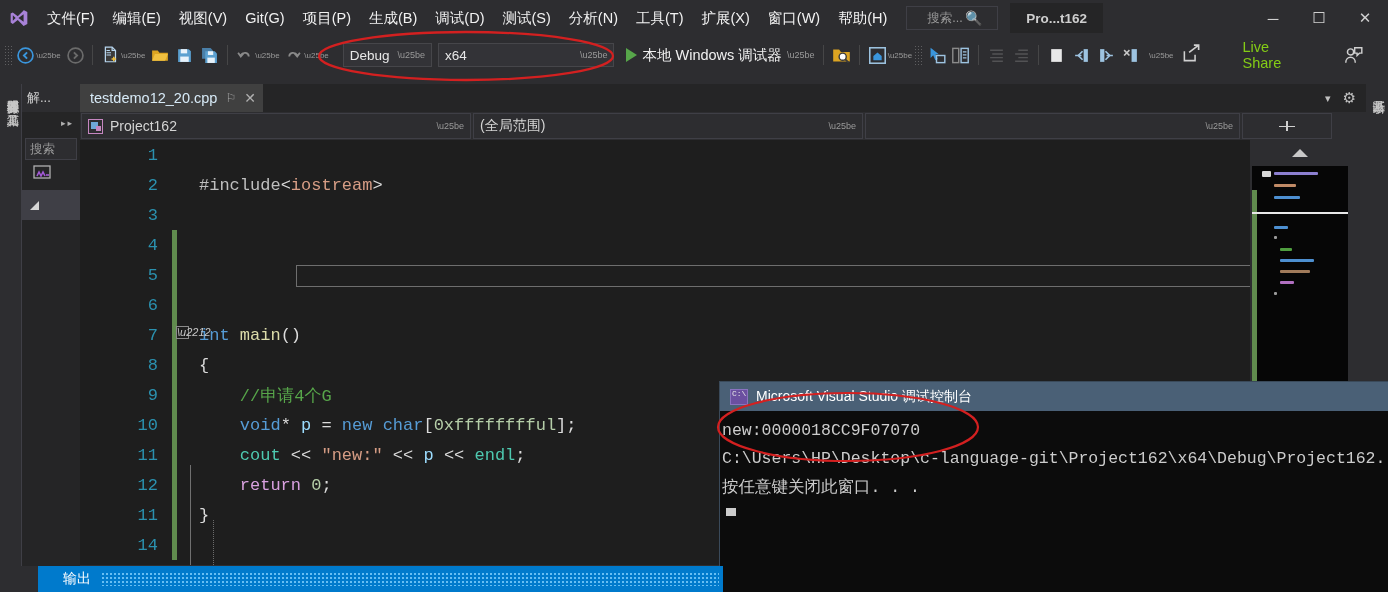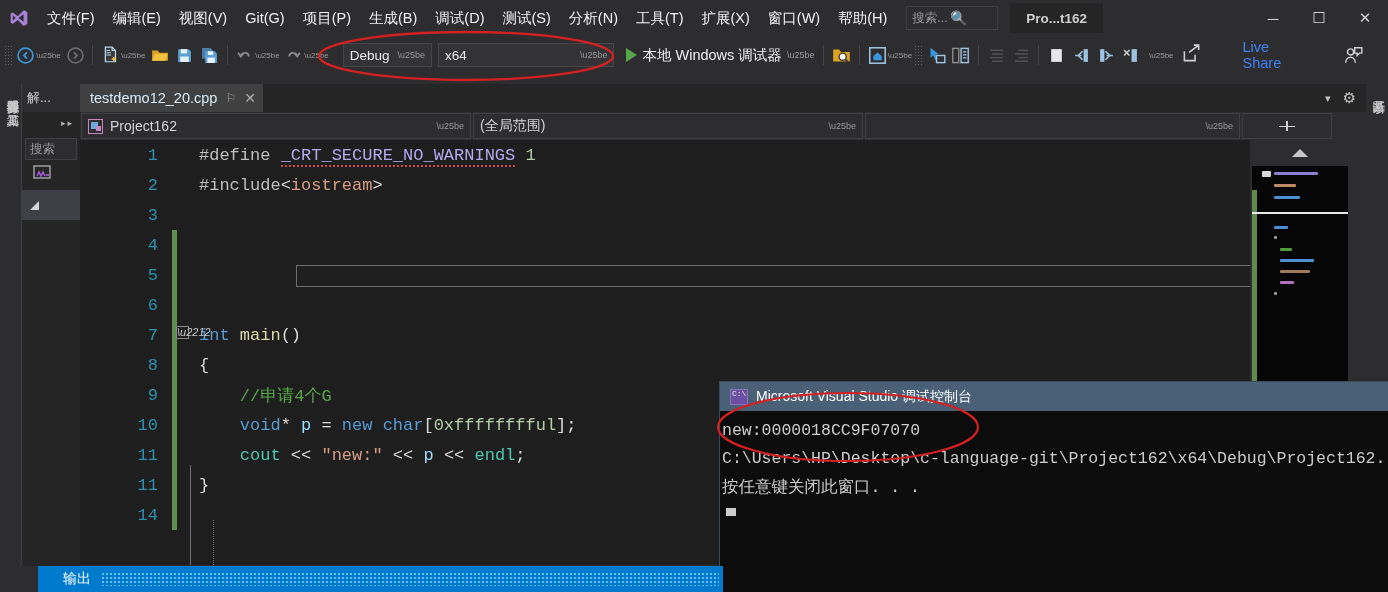--- a/index.html
+++ b/index.html
@@ -22,21 +22,21 @@
   .vs-logo svg { width: 20px; height: 20px; }
   .menu-item {
     color: #f1f1f1; font-size: 14.5px; padding: 5px 9px; white-space: nowrap;
     cursor: default;
   }
   .search-box {
     margin-left: 10px; width: 92px; height: 24px; background: #2d2d30;
     border: 1px solid #3f3f46; display: flex; align-items: center;
     padding: 0 5px; gap: 3px;
   }
-  .search-box .ph { color: #9a9a9a; font-size: 12.5px; }
+  .search-box .ph { color: #9a9a9a; font-size: 12.5px; margin-left: 15px; }
   .search-box .mag { color: #e8e8e8; font-size: 14px; font-weight: bold; }
   .proj-pill {
     margin-left: 12px; background: #252526; color: #cfcfcf; font-size: 13.5px;
     font-weight: bold; padding: 6px 16px; height: 30px; display: flex; align-items: center;
   }
   .wbtns { margin-left: auto; display: flex; height: 36px; }
   .wbtn {
     width: 46px; height: 36px; display: flex; align-items: center; justify-content: center;
     color: #d0d0d0; font-size: 15px;
   }
@@ -60,21 +60,21 @@
     font-size: 13.5px; display: flex; align-items: center; padding: 0 6px;
     justify-content: space-between;
   }
   .combo .cv { white-space: nowrap; }
   .combo .cc { color: #9a9a9a; font-size: 9px; margin-left: 8px; }
   .run-btn { display: flex; align-items: center; gap: 5px; padding: 0 4px; height: 26px; }
   .play { width: 0; height: 0; border-left: 11px solid #57a64a;
           border-top: 7px solid transparent; border-bottom: 7px solid transparent; }
   .run-label { color: #f1f1f1; font-size: 14.5px; white-space: nowrap; }
   .live-share { display: flex; align-items: center; gap: 6px; padding: 0 6px; height: 26px;}
-  .live-share span.t { color: #3b82f6; font-size: 14.5px; margin-left: 36px; }
+  .live-share span.t { color: #84cc16; font-size: 14.5px; margin-left: 36px; }
 
   
   .vtab-left {
     position: absolute; left: 0; top: 84px; width: 22px; height: 508px;
     background: #2d2d30; border-right: 1px solid #3f3f46;
   }
   .vtab {
     writing-mode: vertical-rl; text-orientation: mixed;
     color: #c8c8c8; font-size: 12.5px; padding: 7px 4px; white-space: nowrap;
   }
@@ -530,21 +530,20 @@
       <span class="split-ico"></span>
     </div>
   </div>
 
   <div class="editor">
     <div class="bracebar" style="top:325px;height:190px;"></div>
     <div id="code-lines">
         <div class="coderow">
           <div class="gutter">1</div>
           <div class="changebar"></div>
-          <div class="codetext"><span class="pre">#define</span> <span class="macro squig">_CRT_SECURE_NO_WARNINGS</span> <span class="num">1</span></div>
         </div>
         <div class="coderow">
           <div class="gutter">2</div>
           <div class="changebar"></div>
           <div class="codetext"><span class="pre">#include</span><span class="op">&lt;</span><span class="str">iostream</span><span class="op">&gt;</span></div>
         </div>
         <div class="coderow">
           <div class="gutter">3</div>
           <div class="changebar"></div>
         </div>
@@ -580,20 +579,25 @@
         </div>
         <div class="coderow">
           <div class="gutter">10</div>
           <div class="changebar on"></div>
           <div class="codetext">    <span class="kw">void</span><span class="op">*</span> <span class="id">p</span> <span class="op">=</span> <span class="kw">new</span> <span class="kw">char</span><span class="op">[</span><span class="num">0xfffffffful</span><span class="op">];</span></div>
         </div>
         <div class="coderow">
           <div class="gutter">11</div>
           <div class="changebar on"></div>
           <div class="codetext">    <span class="type">cout</span> <span class="op">&lt;&lt;</span> <span class="str">"new:"</span> <span class="op">&lt;&lt;</span> <span class="id">p</span> <span class="op">&lt;&lt;</span> <span class="type">endl</span><span class="op">;</span></div>
+        </div>
+        <div class="coderow">
+          <div class="gutter">12</div>
+          <div class="changebar on"></div>
+          <div class="codetext">    <span class="ctl">return</span> <span class="num">0</span><span class="op">;</span></div>
         </div>
         <div class="coderow">
           <div class="gutter">11</div>
           <div class="changebar on"></div>
           <div class="codetext"><span class="op">}</span></div>
         </div>
         <div class="coderow">
           <div class="gutter">14</div>
           <div class="changebar on"></div>
           <div class="codetext"></div>

